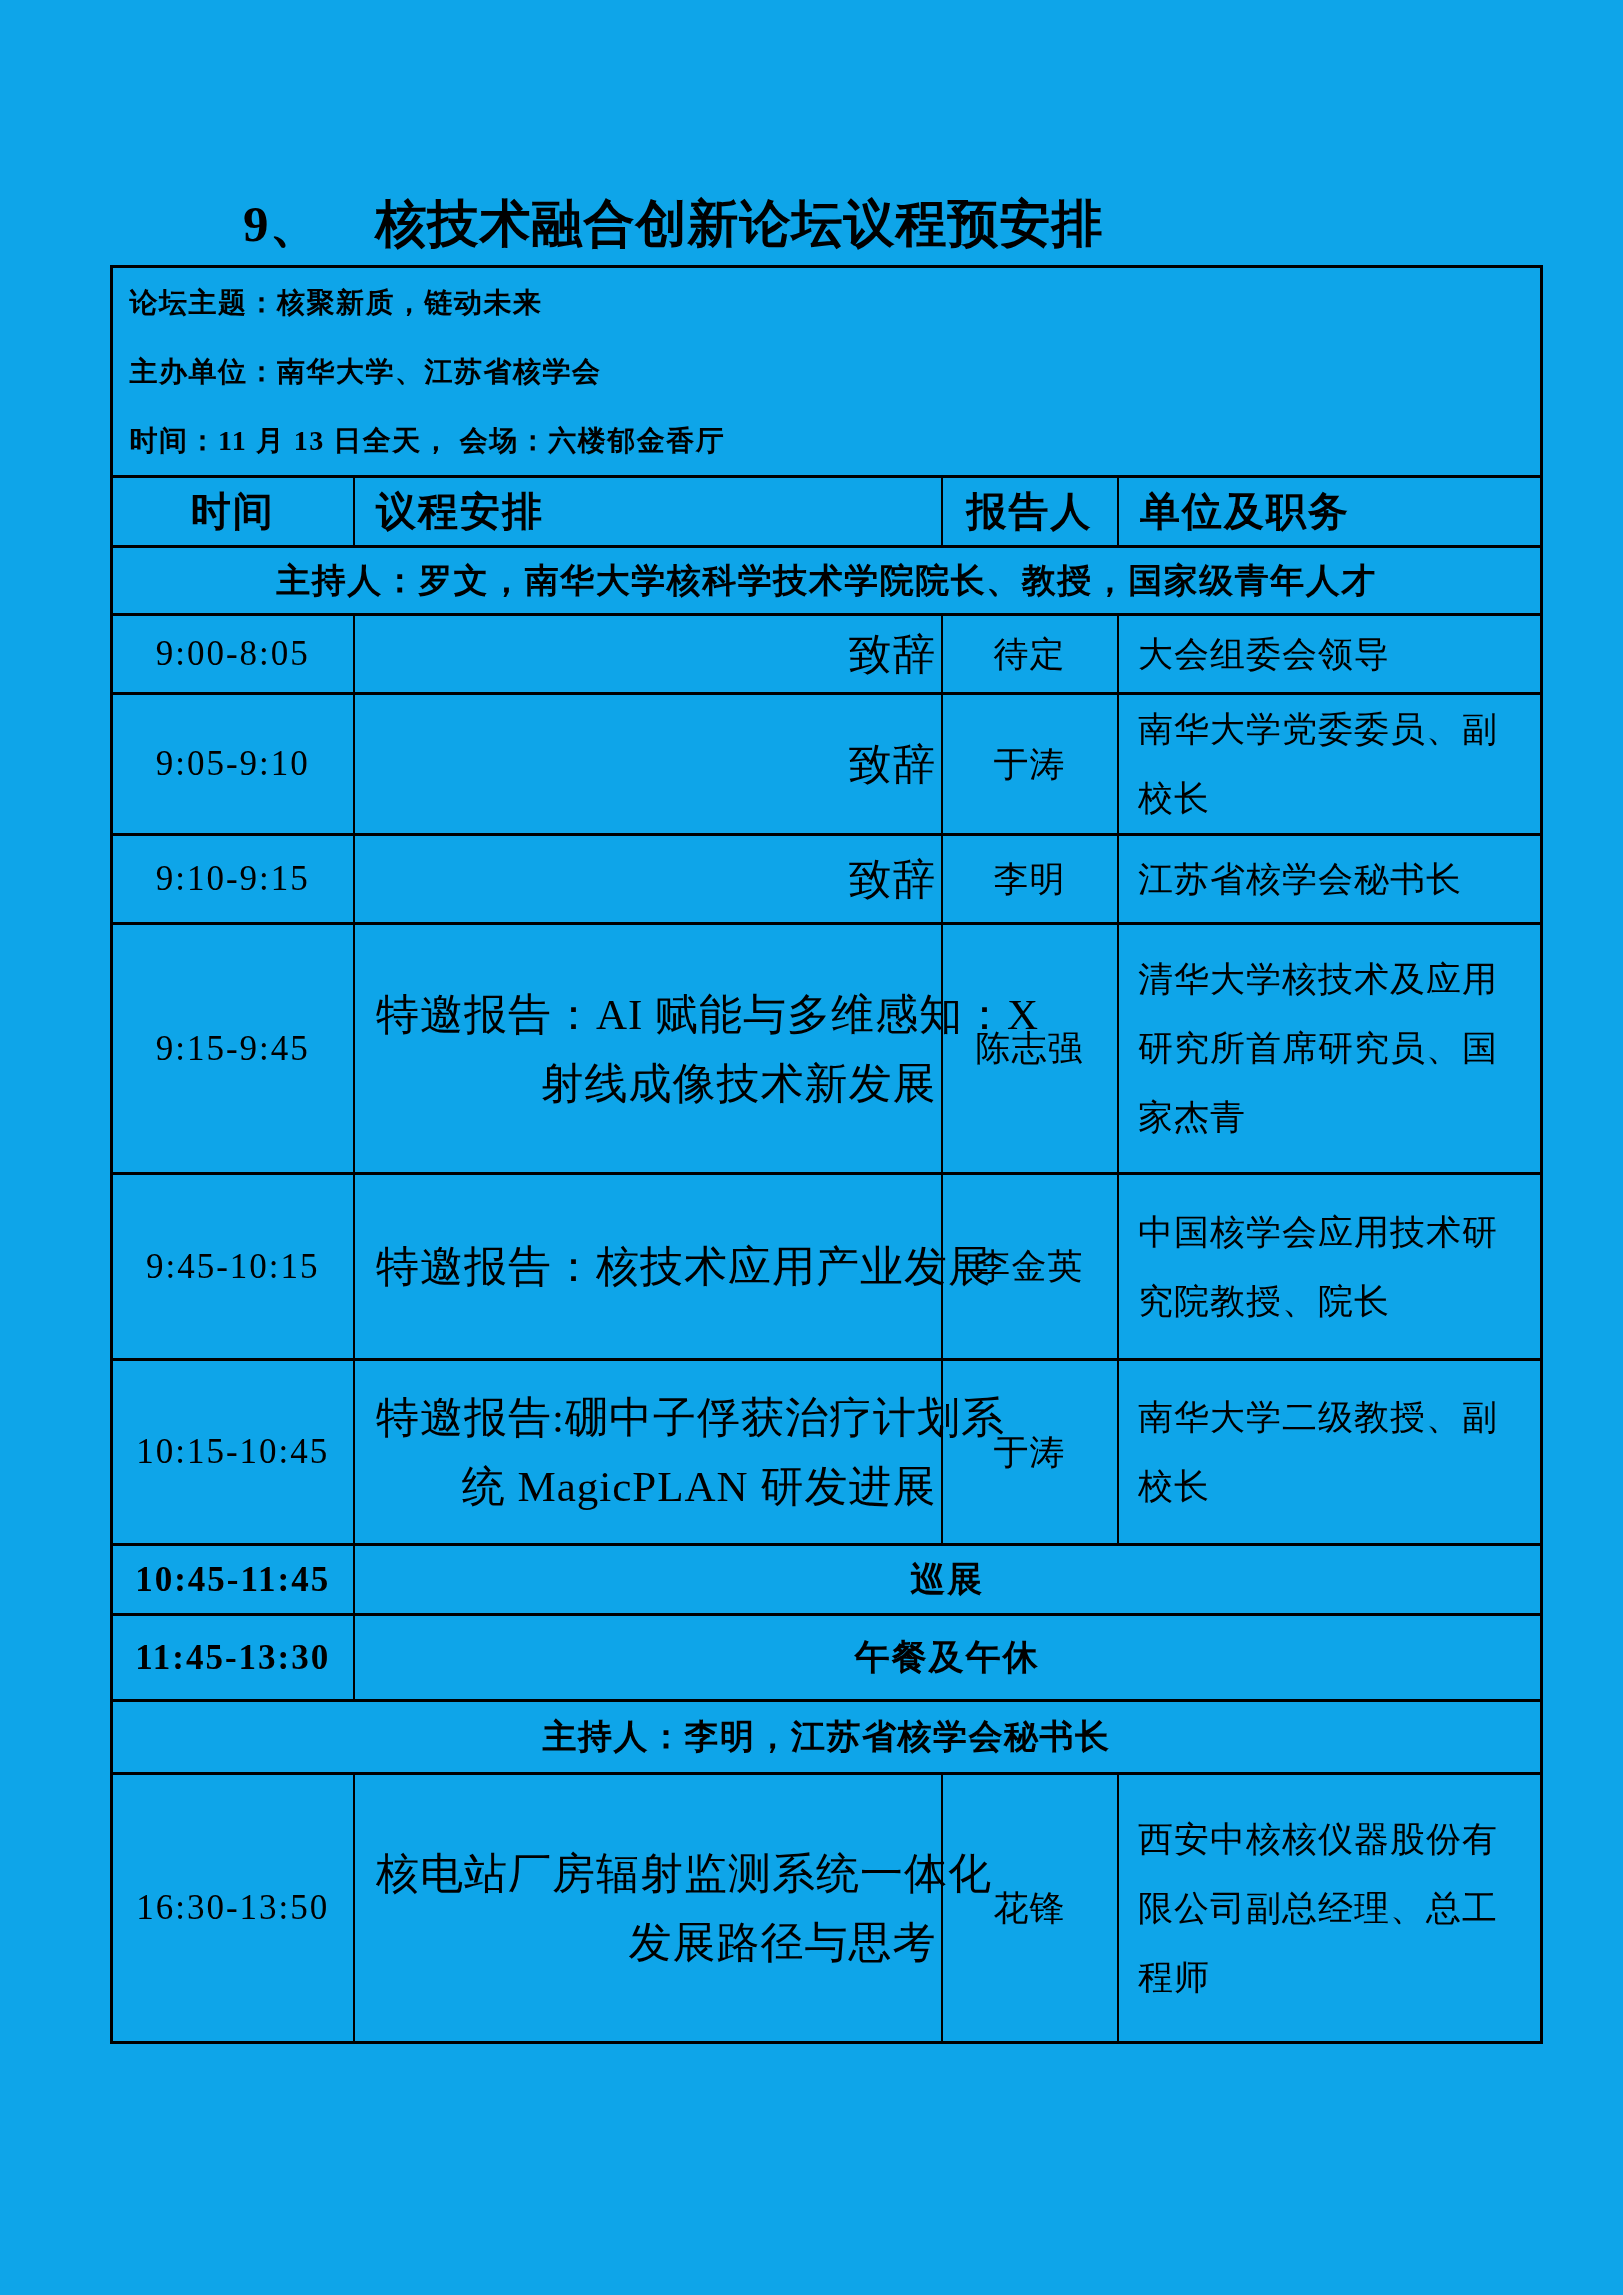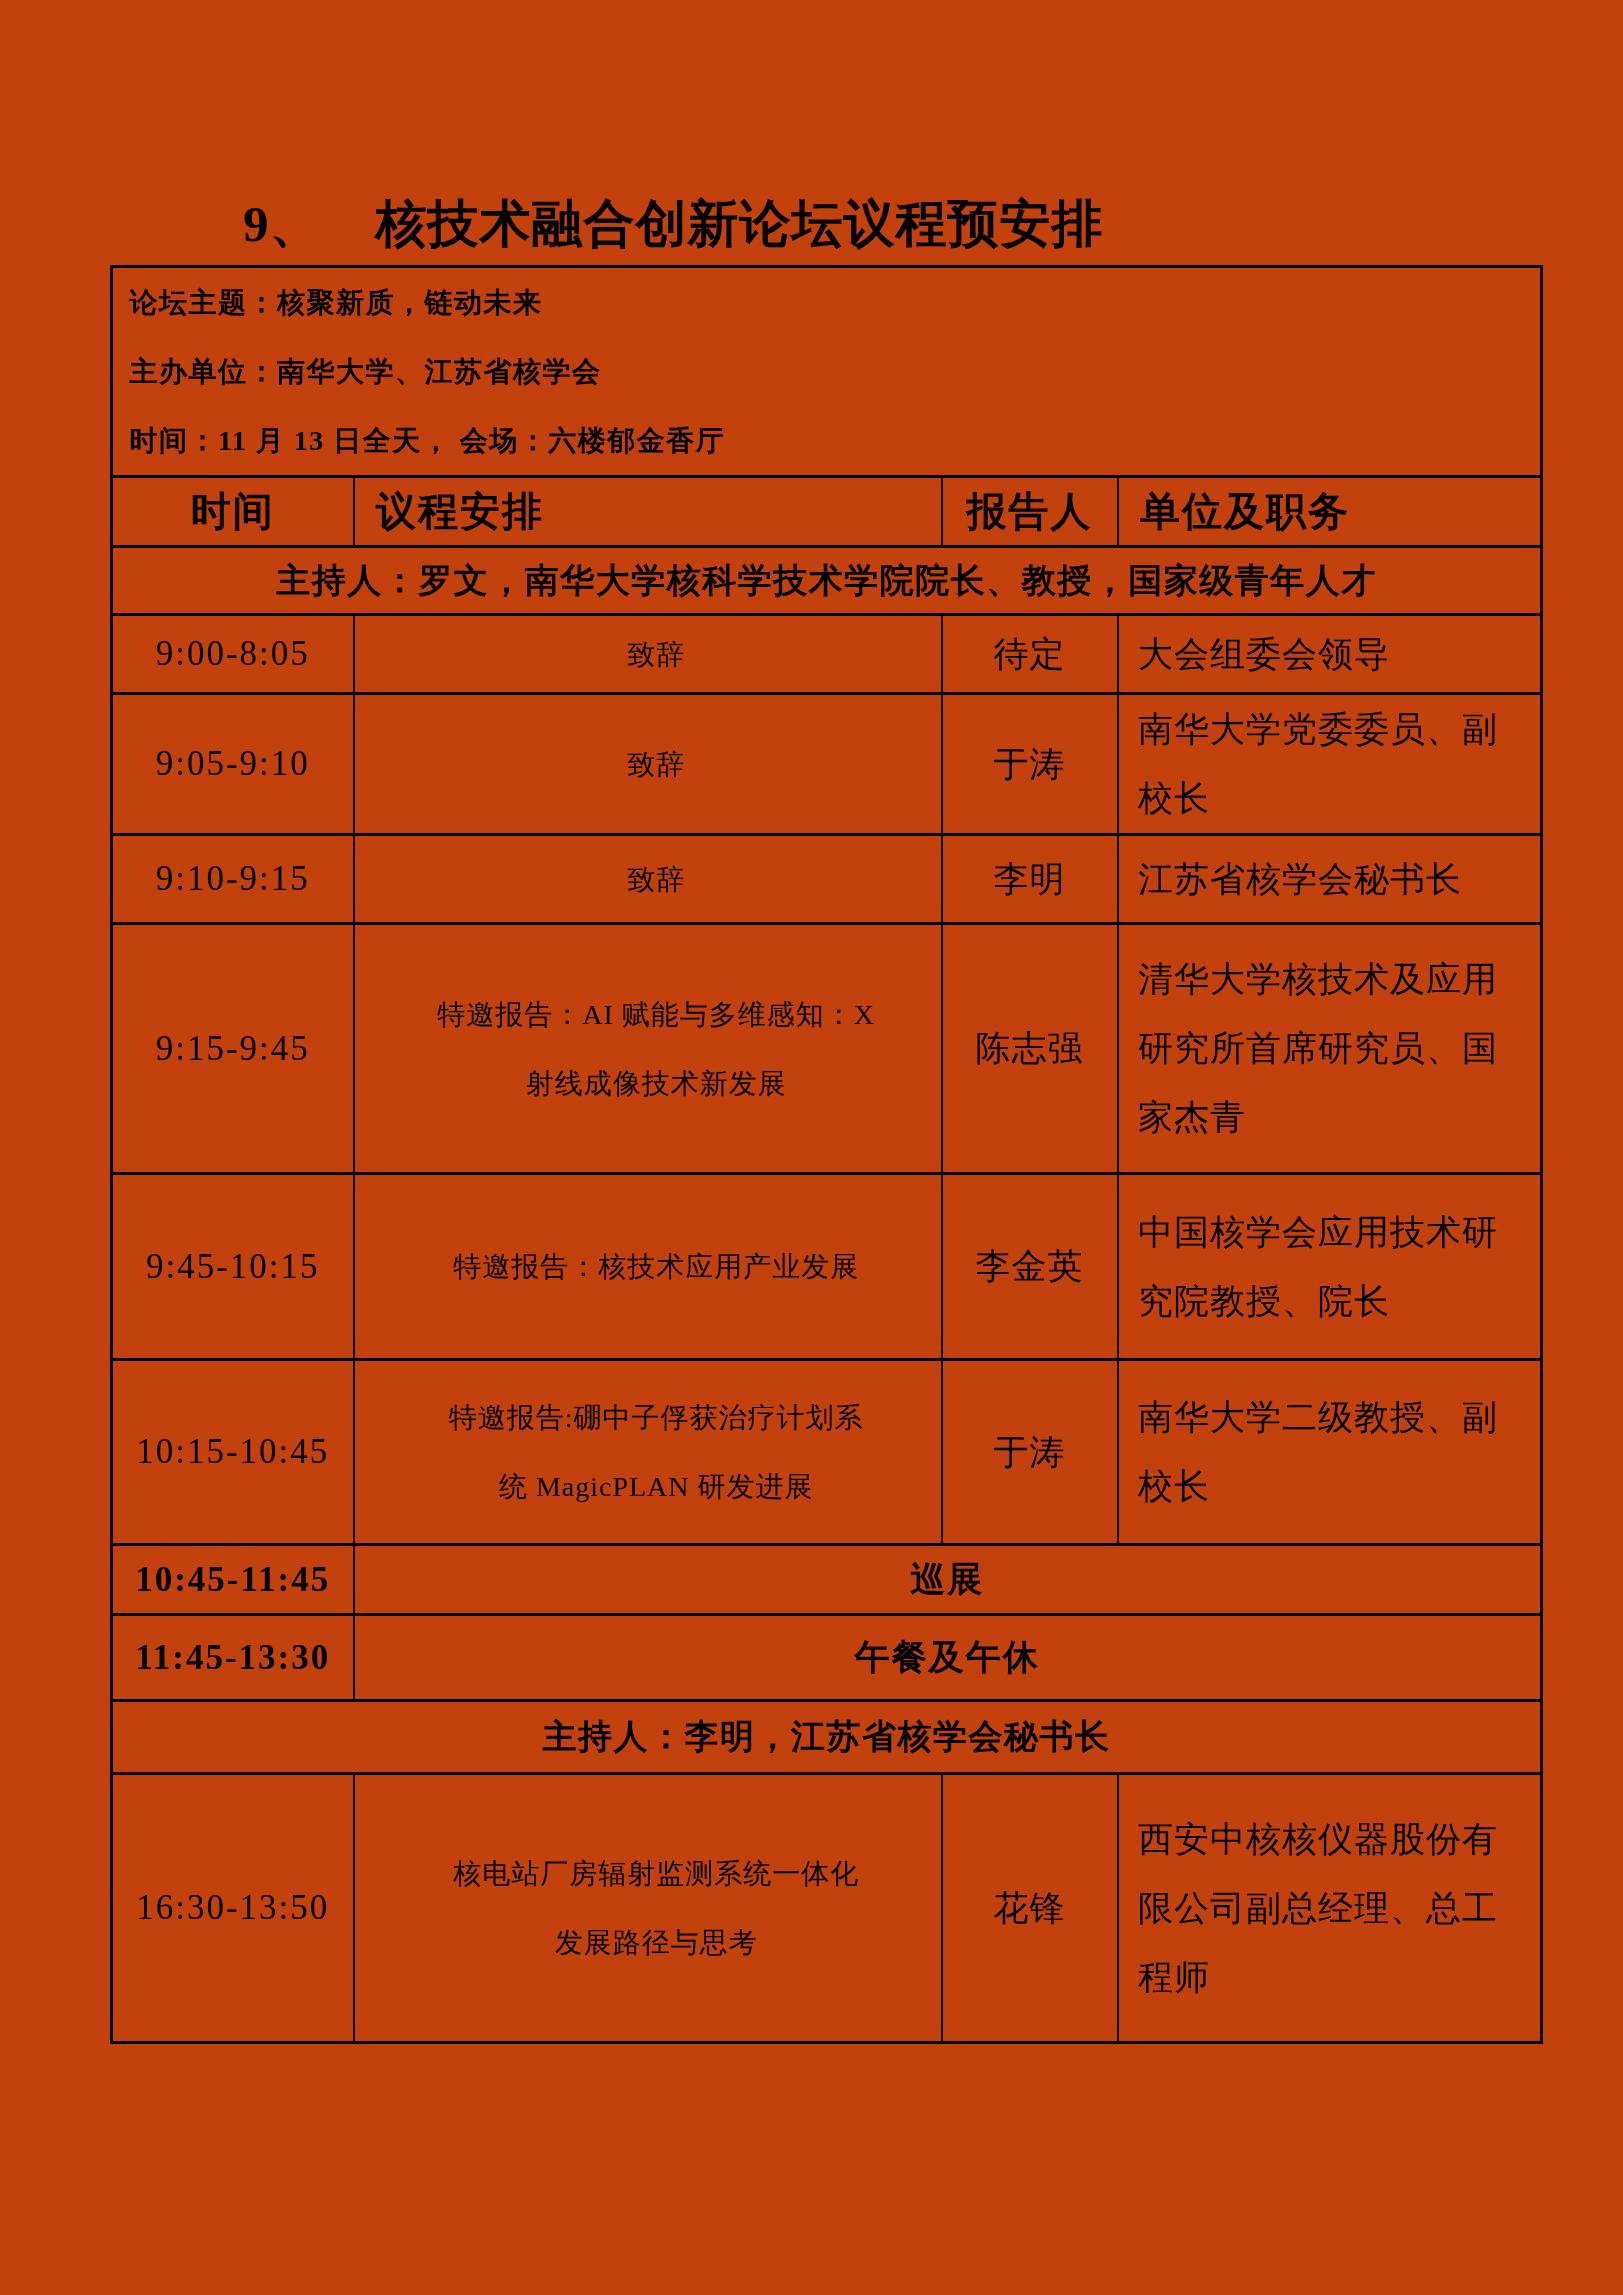--- a/index.html
+++ b/index.html
@@ -4,21 +4,21 @@
 <style>
   html, body {
     margin: 0;
     padding: 0;
     background: #ffffff;
   }
   .page {
     position: relative;
     width: 1623px;
     height: 2295px;
-    background: #c2410c;
+    background: #0ea5e9;
     color: #000000;
     font-family: "Liberation Serif", "DejaVu Serif", serif;
     overflow: hidden;
   }
   .title {
     position: absolute;
     left: 243px;
     top: 194px;
     font-size: 51px;
     font-weight: bold;
@@ -88,22 +88,22 @@
     white-space: nowrap;
   }
   .c-time {
     text-align: center;
     font-size: 35px;
     letter-spacing: 2px;
     white-space: nowrap;
   }
   .c-time.bold, .c-break-label { font-weight: bold; }
   .c-agenda {
-    text-align: center;
-    font-size: 28px;
+    text-align: right;
+    font-size: 43px;
     letter-spacing: 1px;
     padding: 0 4.1px 0 21.5px !important;
     font-family: Liberation Serif, serif;
   }
   .c-speaker {
     text-align: center;
     font-size: 35px;
     letter-spacing: 1px;
     white-space: nowrap;
   }

